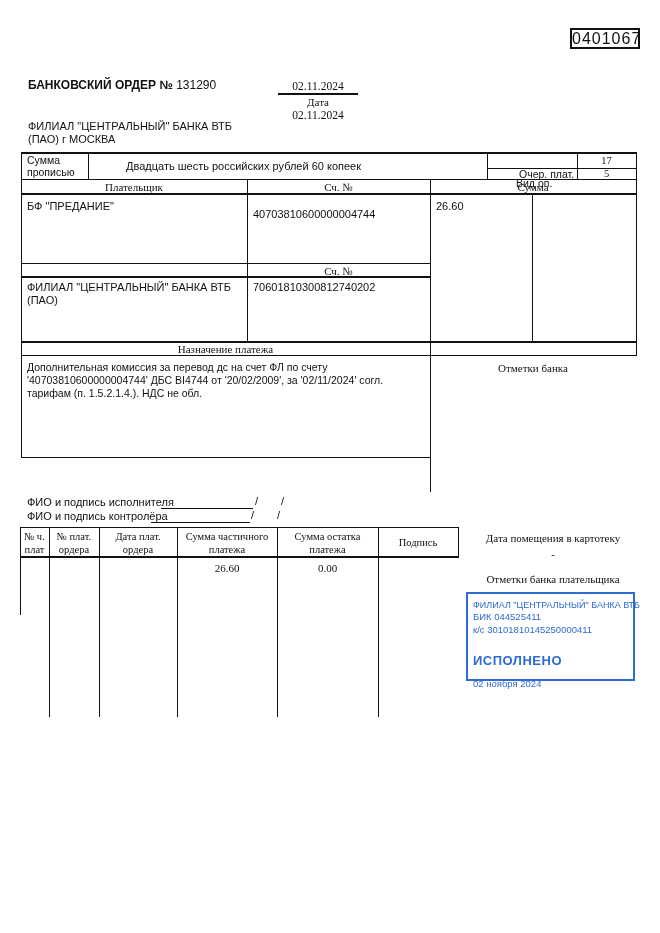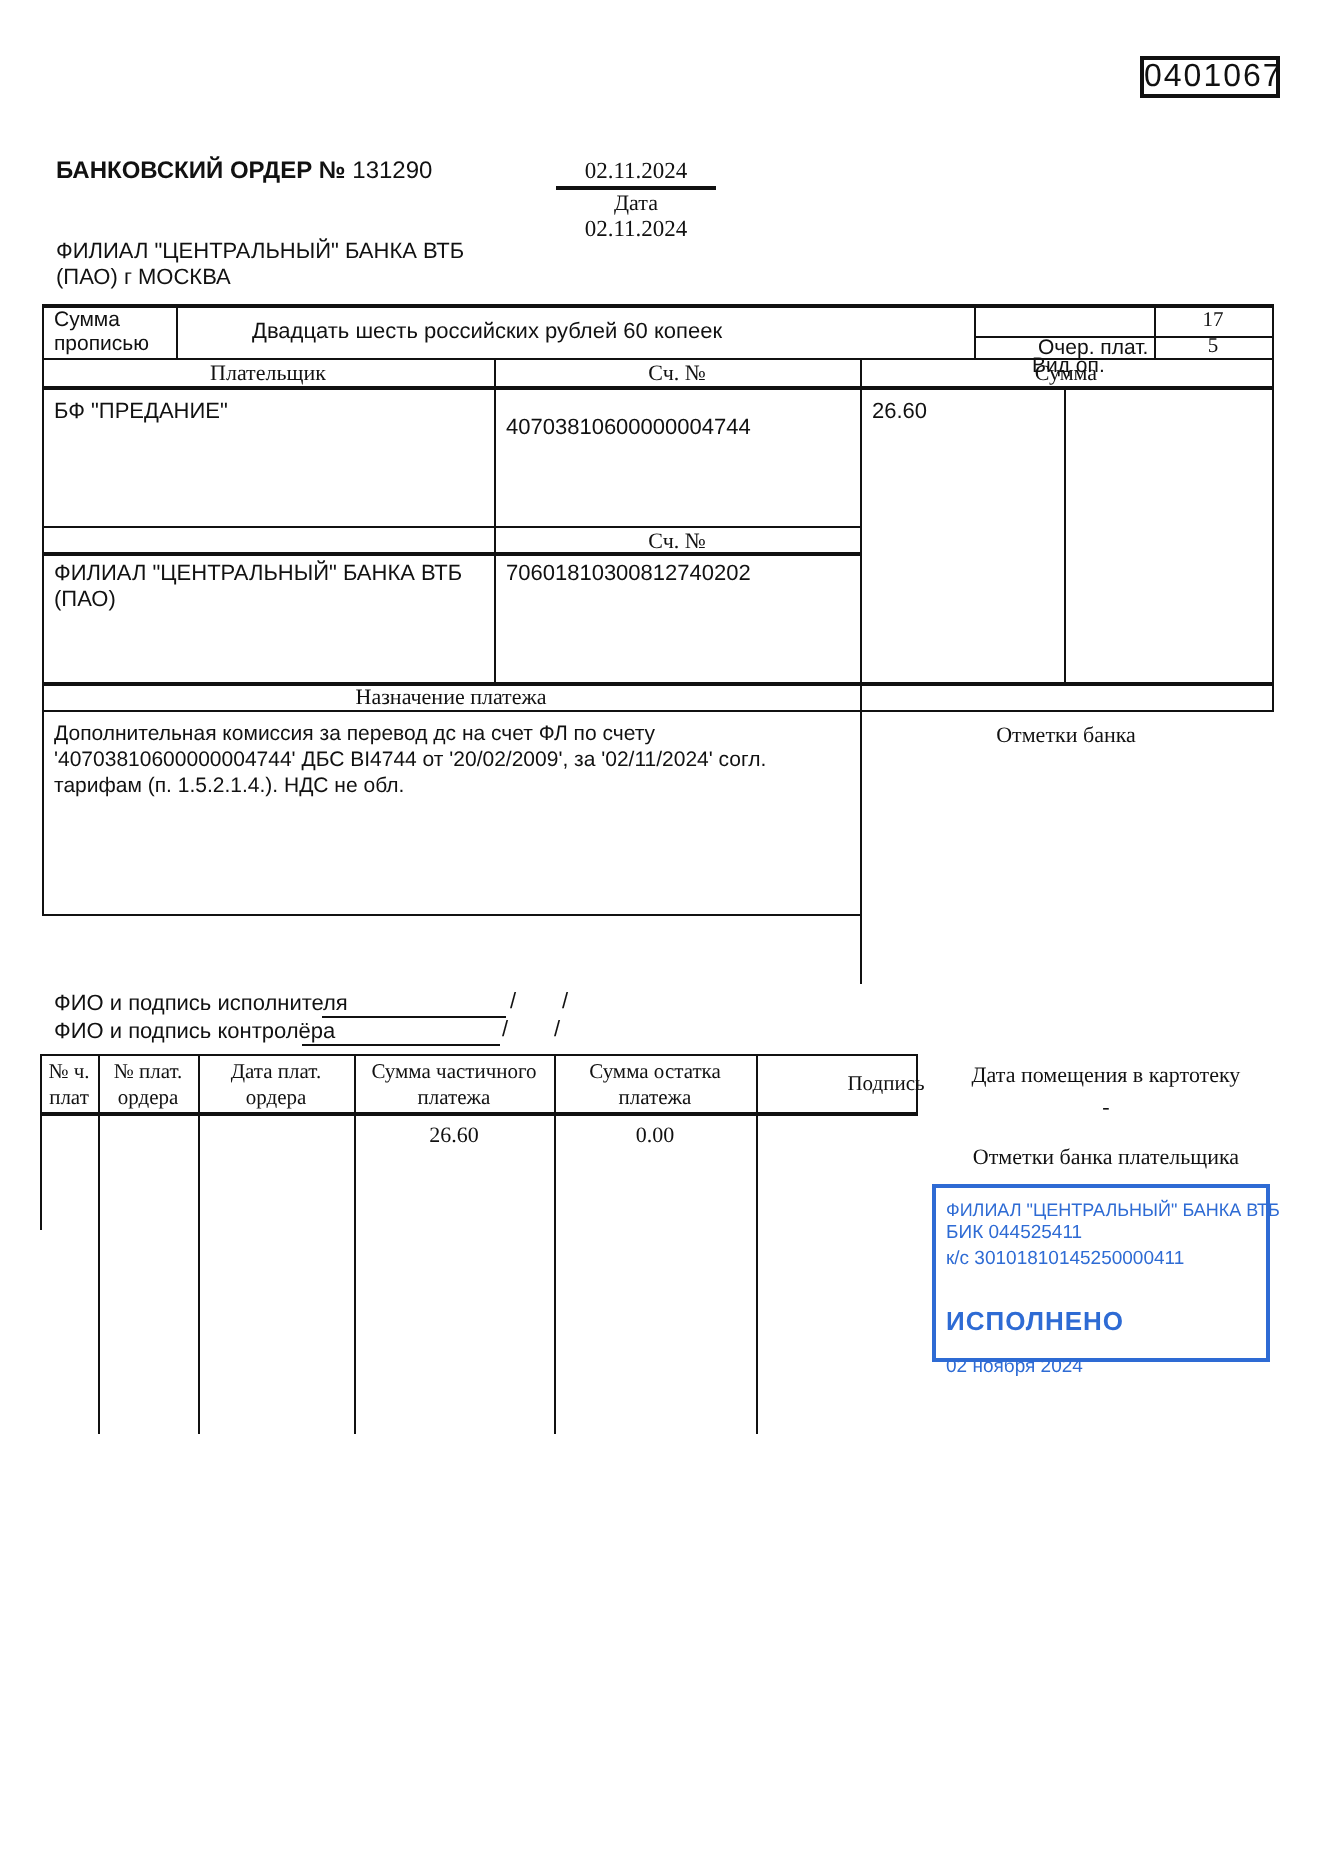--- a/index.html
+++ b/index.html
@@ -128,21 +128,21 @@
     <div>ордера</div>
   </div>
   <div class="t small ctr" style="left:177px;top:530px;width:100px;line-height:1.25;">
     <div>Сумма частичного</div>
     <div>платежа</div>
   </div>
   <div class="t small ctr" style="left:277px;top:530px;width:101px;line-height:1.25;">
     <div>Сумма остатка</div>
     <div>платежа</div>
   </div>
-  <div class="t small ctr" style="left:378px;top:537px;width:80px;padding-left:25px;">Подпись</div>
+  <div class="t small ctr" style="left:378px;top:537px;width:80px;">Подпись</div>
 
   <div class="t ctr" style="left:177px;top:562px;width:100px;">26.60</div>
   <div class="t ctr" style="left:277px;top:562px;width:101px;">0.00</div>
 
   <div class="t ctr" style="left:468px;top:532px;width:170px;">Дата помещения в картотеку</div>
   <div class="t ctr" style="left:468px;top:548px;width:170px;">-</div>
   <div class="t ctr" style="left:468px;top:573px;width:170px;">Отметки банка плательщика</div>
 
   <div class="stamp">
     <div class="s1">ФИЛИАЛ "ЦЕНТРАЛЬНЫЙ" БАНКА ВТБ</div>

